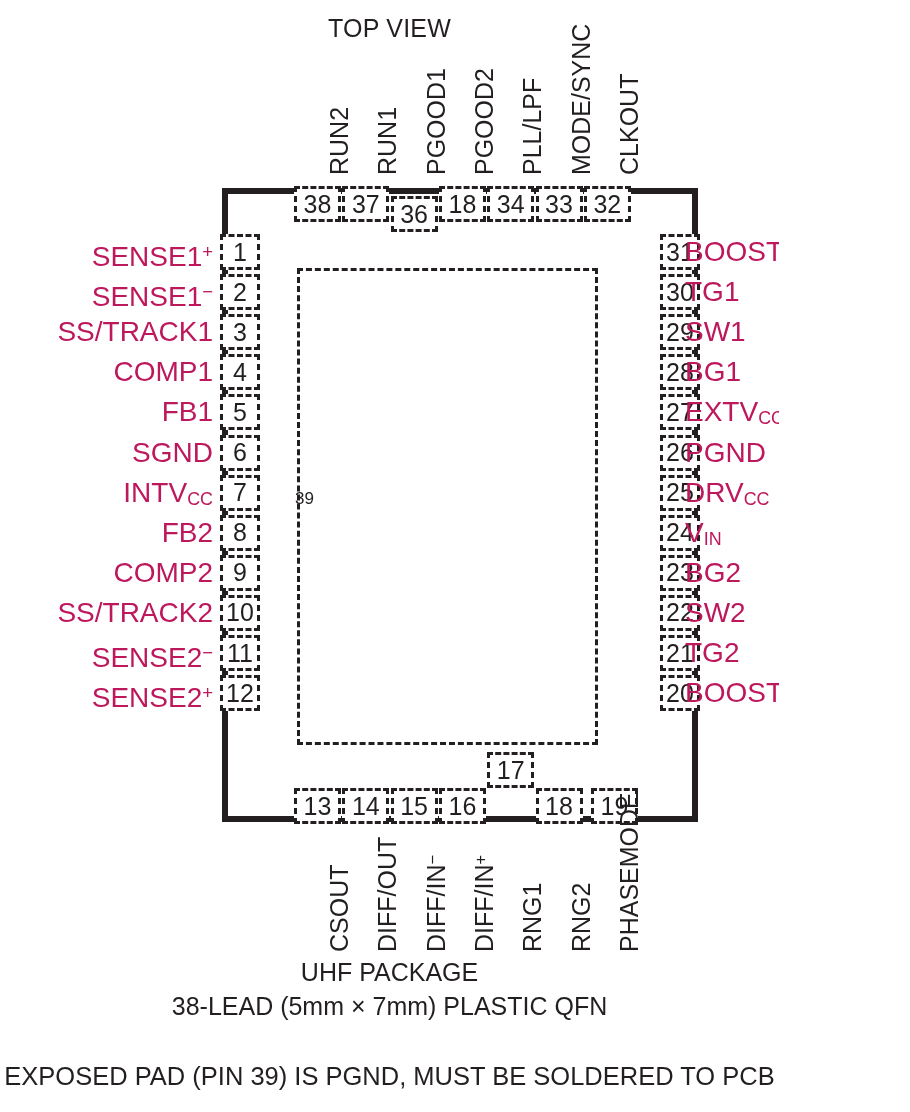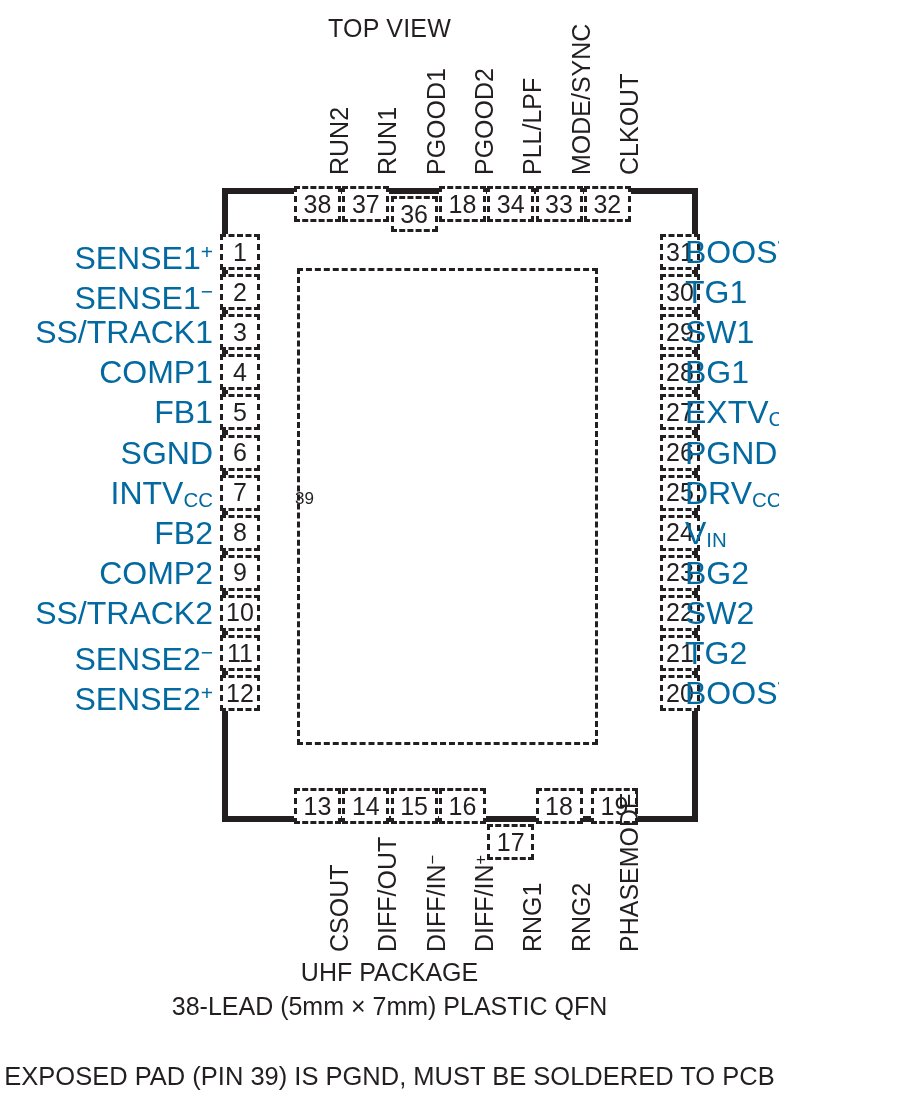--- a/index.html
+++ b/index.html
@@ -88,24 +88,24 @@
     align-items: center;
     justify-content: center;
     color: #231f20;
   }
   .pin.v { width: 40px; height: 36px; }     
   .pin.h { width: 47px; height: 36px; }     
 
   
   .lbl {
     position: absolute;
-    font-size: 32px;
+    font-size: 28px;
     line-height: 36px;
     white-space: nowrap;
-    color: #0369a1;
+    color: #be185d;
   }
   .lbl.left  { text-align: right; }
   .lbl.right { text-align: left; }
   .lbl sub { font-size: 0.64em; vertical-align: -0.16em; }
   .lbl sup { font-size: 0.66em; vertical-align: 0.45em; }
 
   
   .rlbl {
     position: absolute;
     font-size: 25px;
@@ -192,21 +192,21 @@
       <div class="pin h" style="left: 583.8px; top: 186px;">32</div>
       <div class="rlbl" style="left: 616.8px; top: 175px;">CLKOUT</div>
       <div class="pin h" style="left: 294px; top: 788px;">13</div>
       <div class="rlbl" style="left: 327px; top: 952px;">CSOUT</div>
       <div class="pin h" style="left: 342.3px; top: 788px;">14</div>
       <div class="rlbl" style="left: 375.3px; top: 952px;">DIFF/OUT</div>
       <div class="pin h" style="left: 390.6px; top: 788px;">15</div>
       <div class="rlbl" style="left: 423.6px; top: 952px;">DIFF/IN<sup>−</sup></div>
       <div class="pin h" style="left: 438.9px; top: 788px;">16</div>
       <div class="rlbl" style="left: 471.9px; top: 952px;">DIFF/IN<sup>+</sup></div>
-      <div class="pin h" style="left: 487.2px; top: 824px;">17</div>
+      <div class="pin h" style="left: 487.2px; top: 752px;">17</div>
       <div class="rlbl" style="left: 520.2px; top: 952px;">RNG1</div>
       <div class="pin h" style="left: 535.5px; top: 788px;">18</div>
       <div class="rlbl" style="left: 568.5px; top: 952px;">RNG2</div>
       <div class="pin h" style="left: 591px; top: 788px;">19</div>
       <div class="rlbl" style="left: 616.8px; top: 952px;">PHASEMODE</div>
     </div>
 
   <div class="caption cap1">UHF PACKAGE</div>
   <div class="caption cap2">38-LEAD (5mm × 7mm) PLASTIC QFN</div>
   <div class="caption cap4">EXPOSED PAD (PIN 39) IS PGND, MUST BE SOLDERED TO PCB</div>

